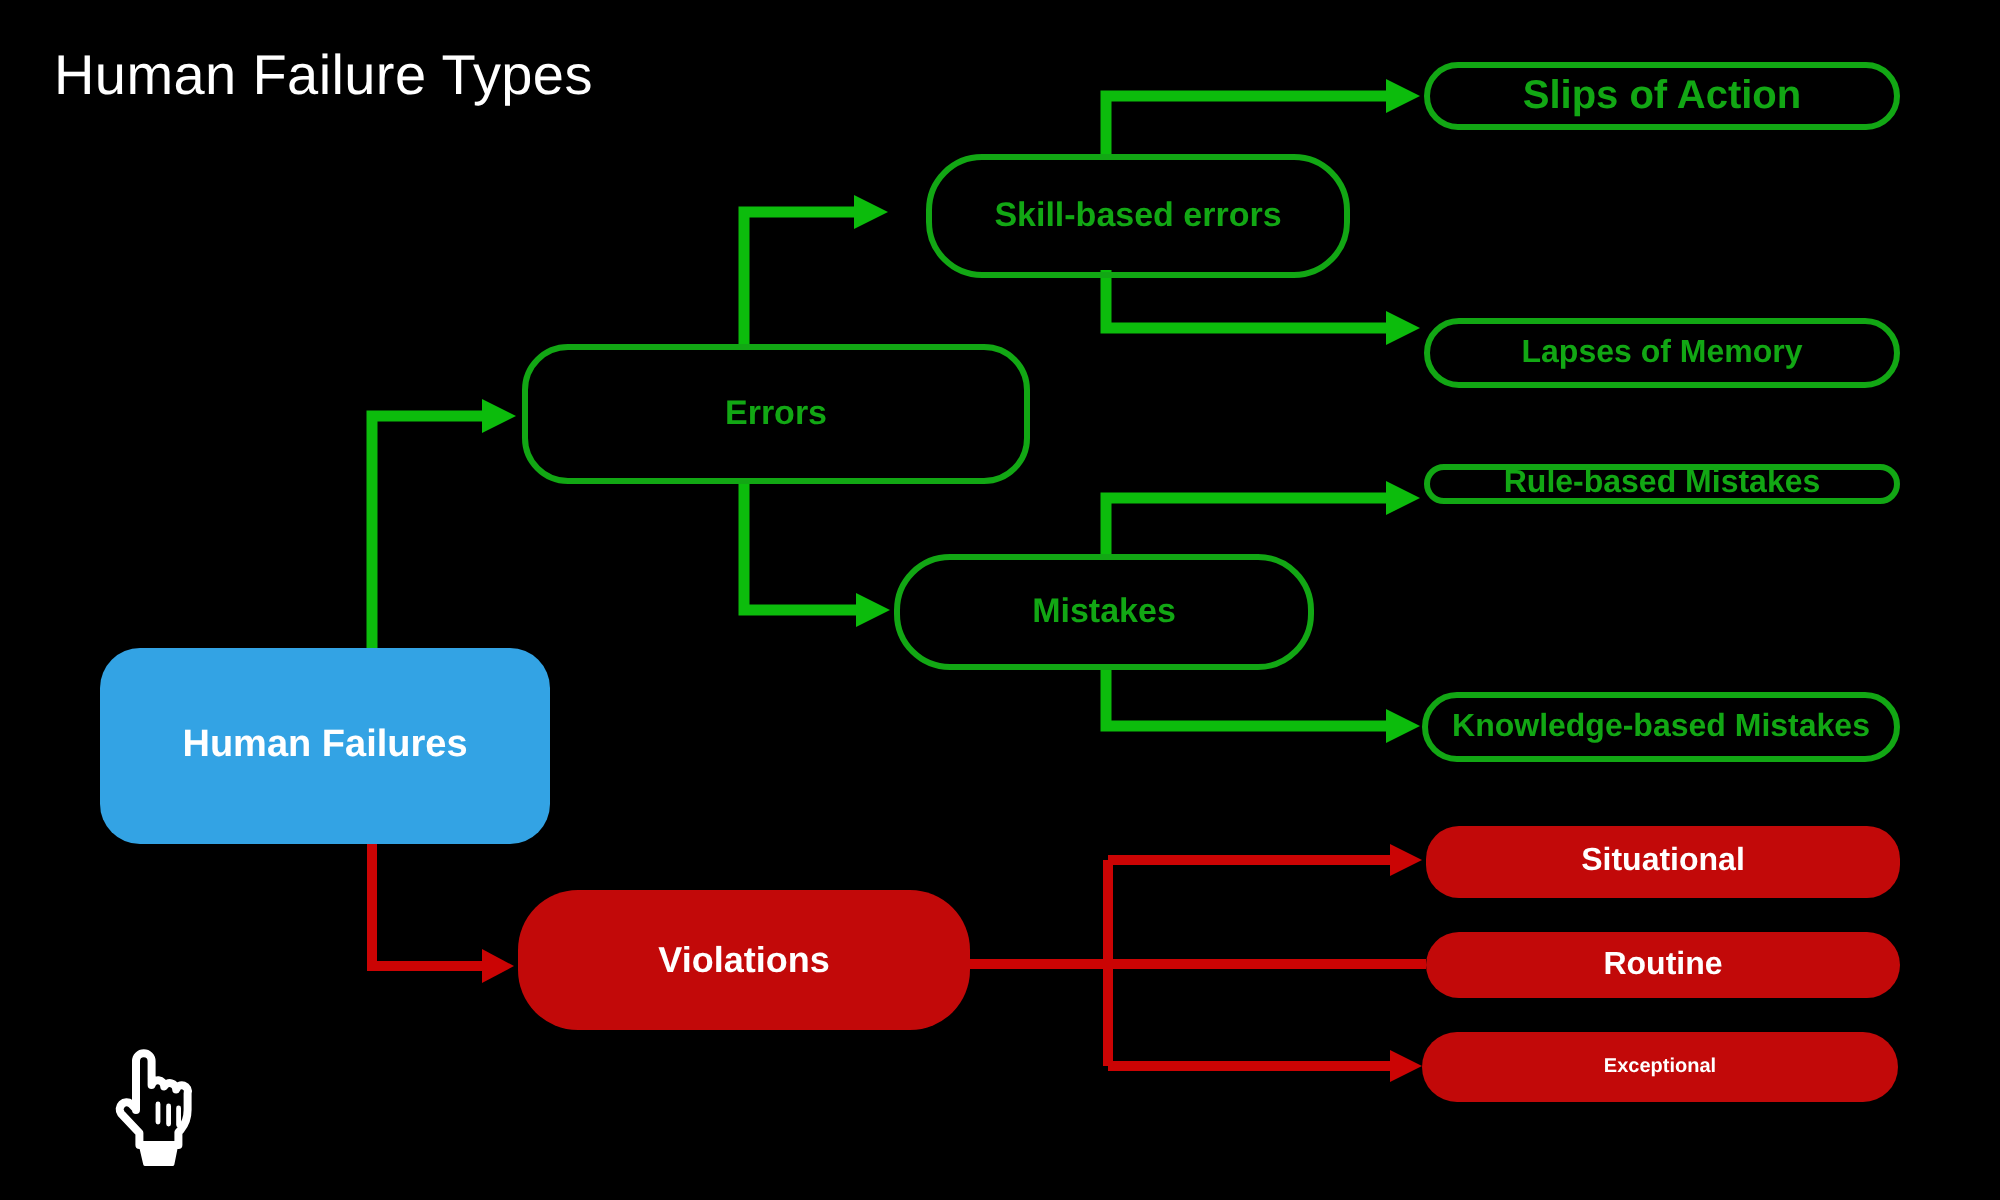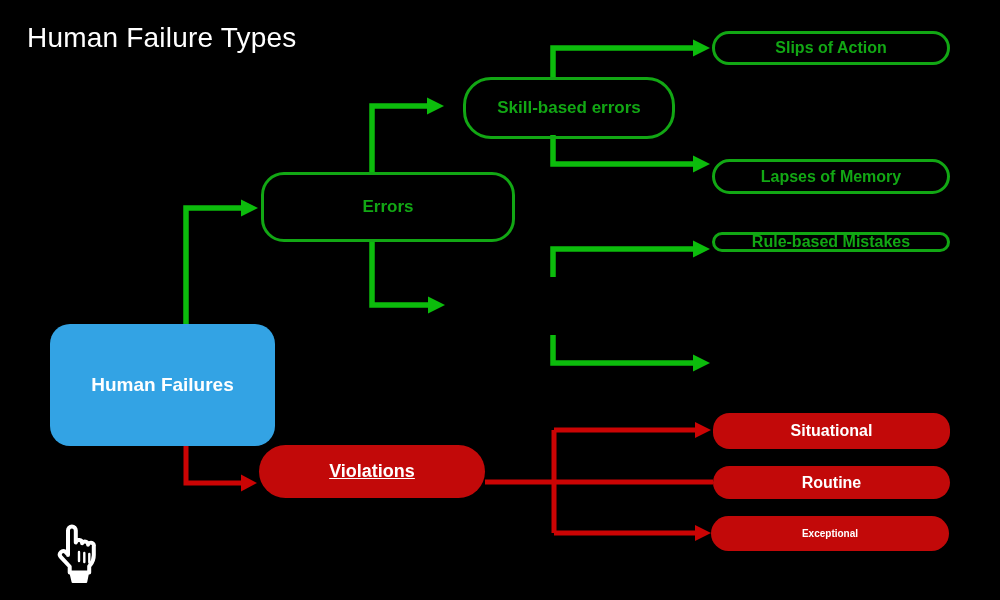--- a/index.html
+++ b/index.html
@@ -84,47 +84,53 @@
     <g>
       <polyline class="rl" points="554,430 697,430"></polyline>
       <polygon class="ra" points="695,422 711,430 695,438"></polygon>
     </g>
     <g>
       <polyline class="rl" points="554,533 697,533"></polyline>
       <polygon class="ra" points="695,525 711,533 695,541"></polygon>
     </g>
   </svg>
 
-  <div class="node blue-fill" style="left:50px; top:324px; width:225px; height:122px; border-radius:20px; font-size:19px;">
+  <div class="node blue-fill" style="left:50px; top:324px; width:225px; height:98px; border-radius:20px; font-size:19px;">
     <span>Human Failures</span>
   </div>
 
   <div class="node green-outline" style="left:261px; top:172px; width:254px; height:70px; border-radius:23px; font-size:17px;">
     <span>Errors</span>
   </div>
 
   <div class="node green-outline" style="left:463px; top:77px; width:212px; height:62px; border-radius:28px; font-size:17px;">
     <span>Skill-based errors</span>
   </div>
 
+  <div class="node green-outline" style="left:447px; top:277px; width:210px; height:58px; border-radius:28px; font-size:17px;">
+    <span>Mistakes</span>
+  </div>
 
-  <div class="node green-outline" style="left:712px; top:31px; width:238px; height:34px; border-radius:17px; font-size:16px;">
+  <div class="node green-outline" style="left:712px; top:31px; width:238px; height:34px; border-radius:17px; font-size:20px;">
     <span>Slips of Action</span>
   </div>
 
   <div class="node green-outline" style="left:712px; top:147px; width:238px; height:35px; border-radius:17.5px; font-size:16px;margin-top:12px;">
     <span>Lapses of Memory</span>
   </div>
 
   <div class="node green-outline" style="left:712px; top:232px; width:238px; height:20px; border-radius:17px; font-size:16px;">
     <span>Rule-based Mistakes</span>
   </div>
 
+  <div class="node green-outline" style="left:711px; top:346px; width:239px; height:35px; border-radius:17.5px; font-size:16px;">
+    <span>Knowledge-based Mistakes</span>
+  </div>
 
-  <div class="node red-fill" style="left:259px; top:445px; width:226px; height:53px; border-radius:30px; font-size:18px;text-decoration:underline;">
+  <div class="node red-fill" style="left:259px; top:445px; width:226px; height:70px; border-radius:30px; font-size:18px;">
     <span>Violations</span>
   </div>
 
   <div class="node red-fill" style="left:713px; top:413px; width:237px; height:36px; border-radius:16.5px; font-size:16px;">
     <span>Situational</span>
   </div>
 
   <div class="node red-fill" style="left:713px; top:466px; width:237px; height:33px; border-radius:16.5px; font-size:16px;">
     <span>Routine</span>
   </div>

